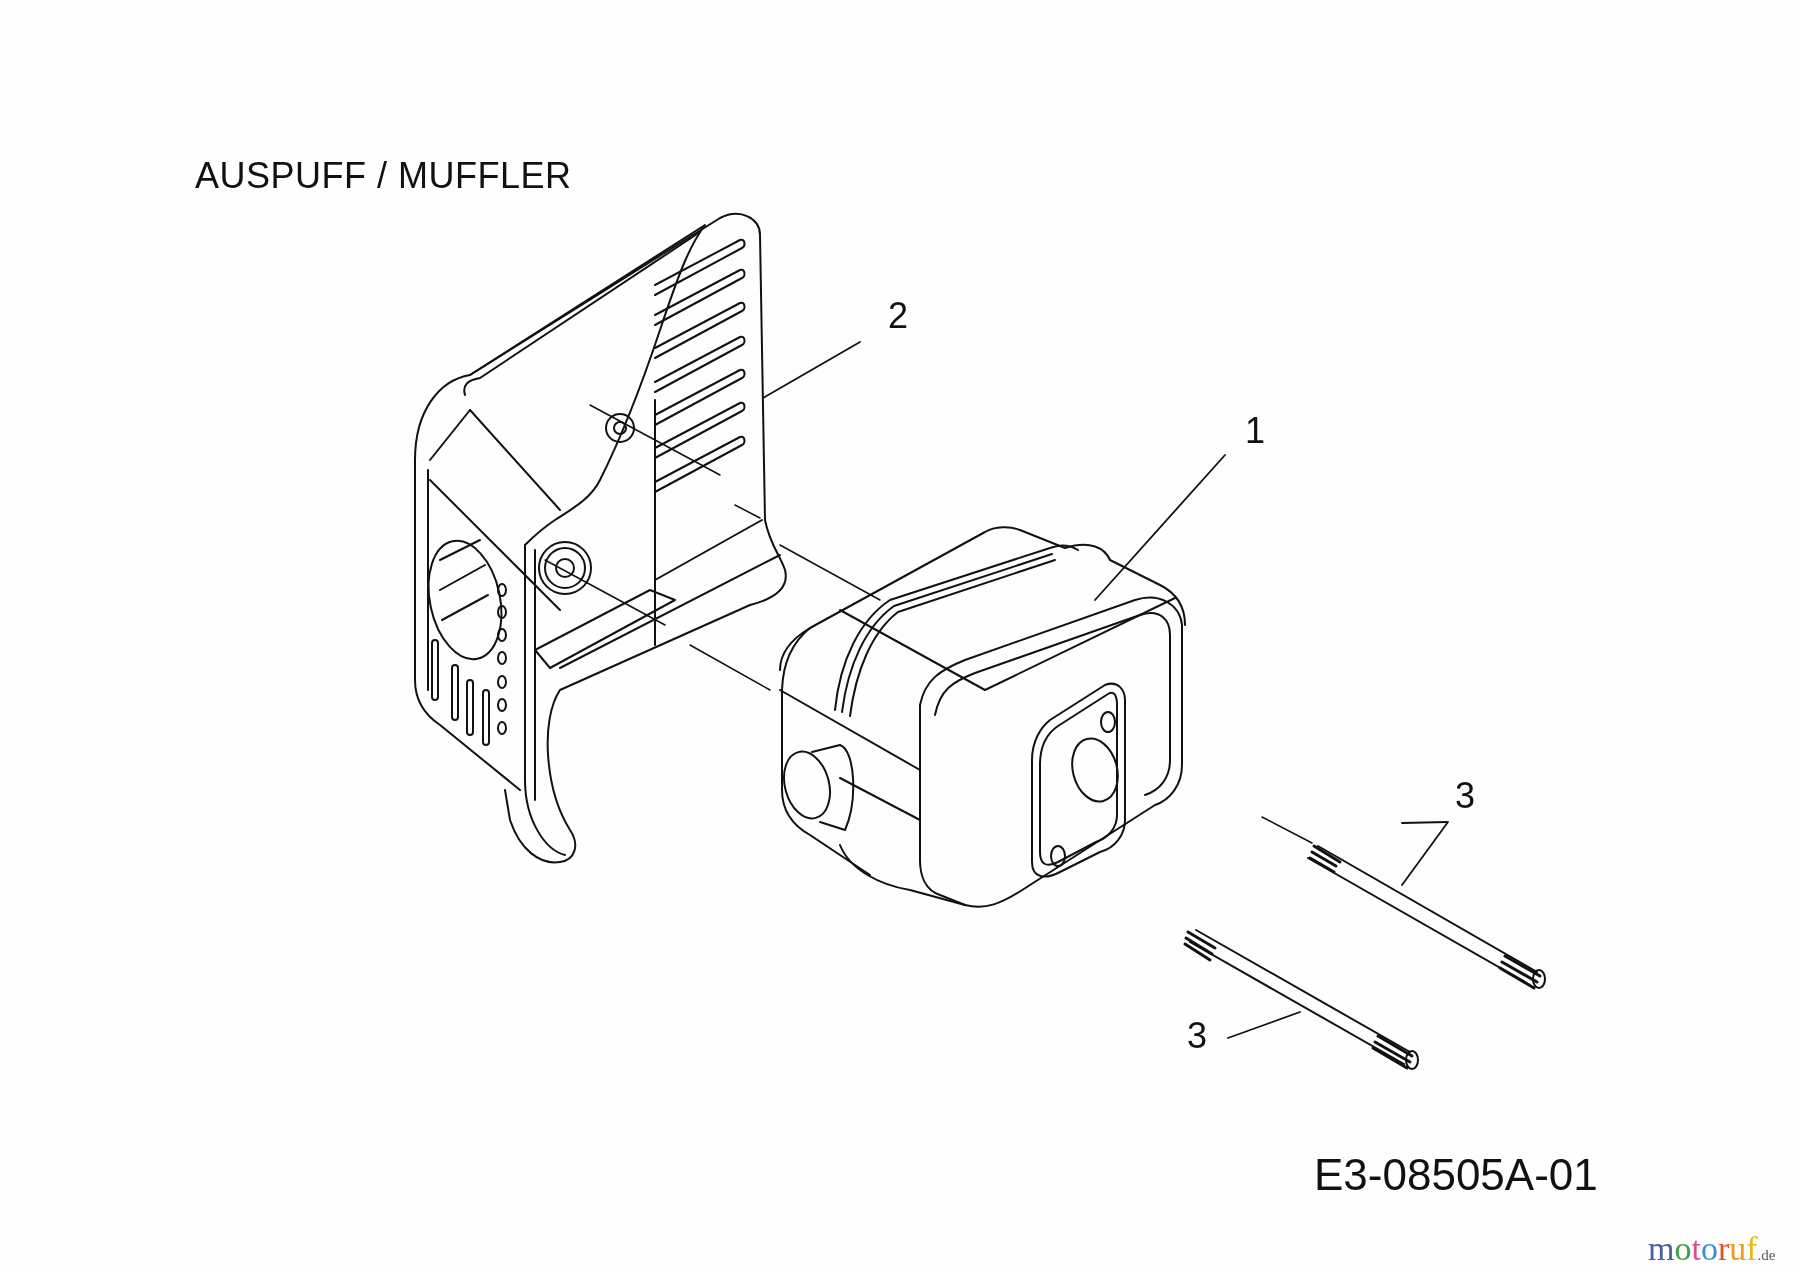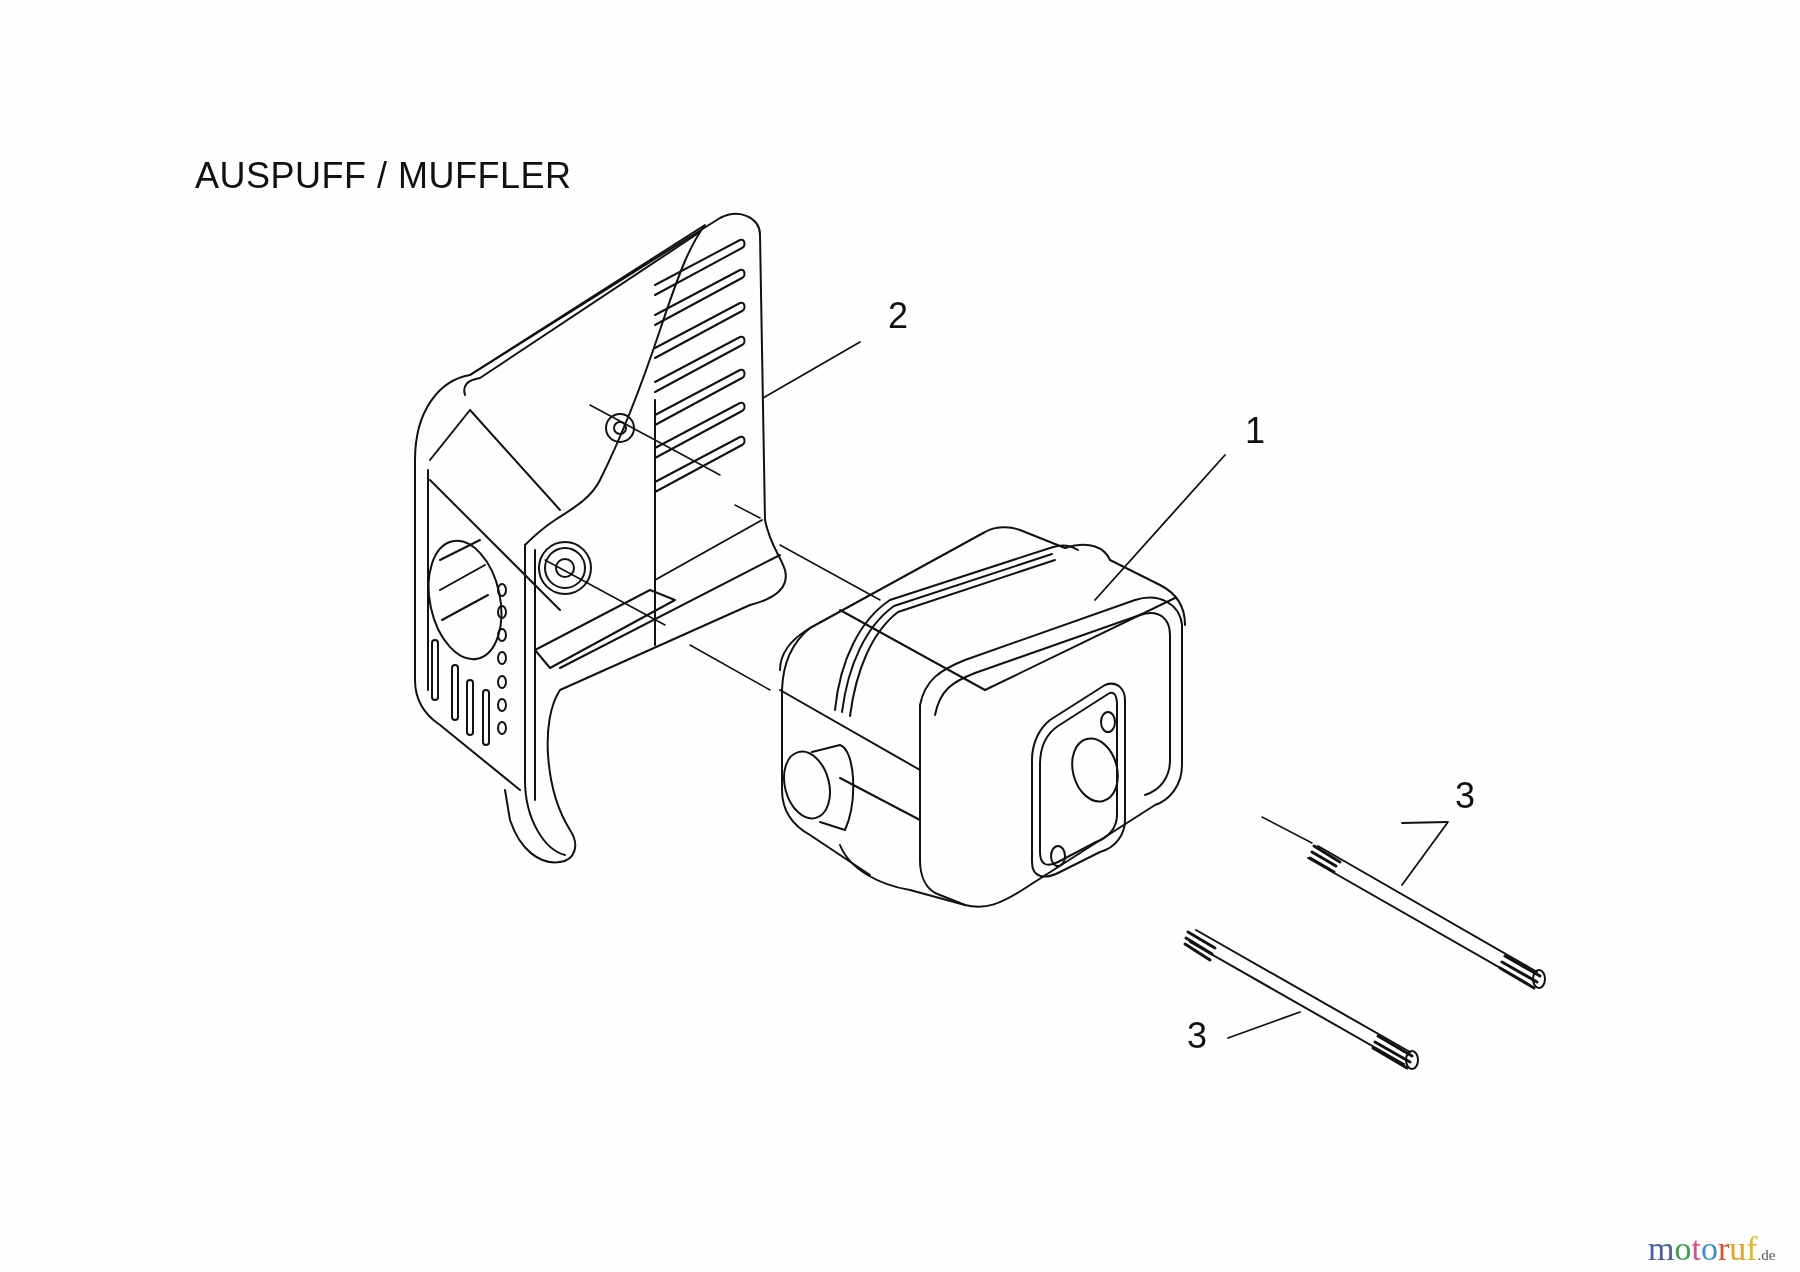--- a/index.html
+++ b/index.html
@@ -149,17 +149,18 @@
       <path d="M1402,885 L1448,822"></path>
       <path d="M1228,1038 L1300,1012"></path>
     </g>
   </svg>
 
   <div class="callout" style="left:888px; top:295px;">2</div>
   <div class="callout" style="left:1245px; top:410px;">1</div>
   <div class="callout" style="left:1455px; top:775px;">3</div>
   <div class="callout" style="left:1187px; top:1015px;">3</div>
 
+  <div class="drawing-no">E3-08505A-01</div>
 
   <div class="logo">
     <span class="c1">m</span><span class="c2">o</span><span class="c3">t</span><span class="c4">o</span><span class="c5">r</span><span class="c6">u</span><span class="c7">f</span><span class="tld">.de</span>
   </div>
 </div>
 
 </body></html>

